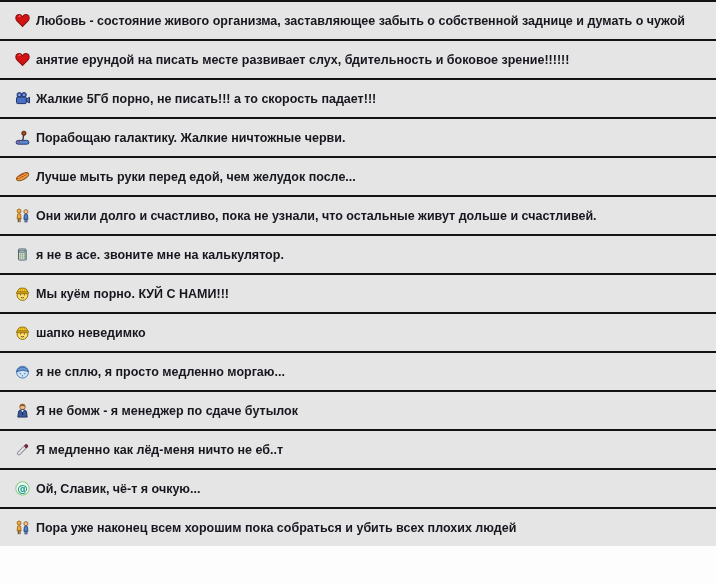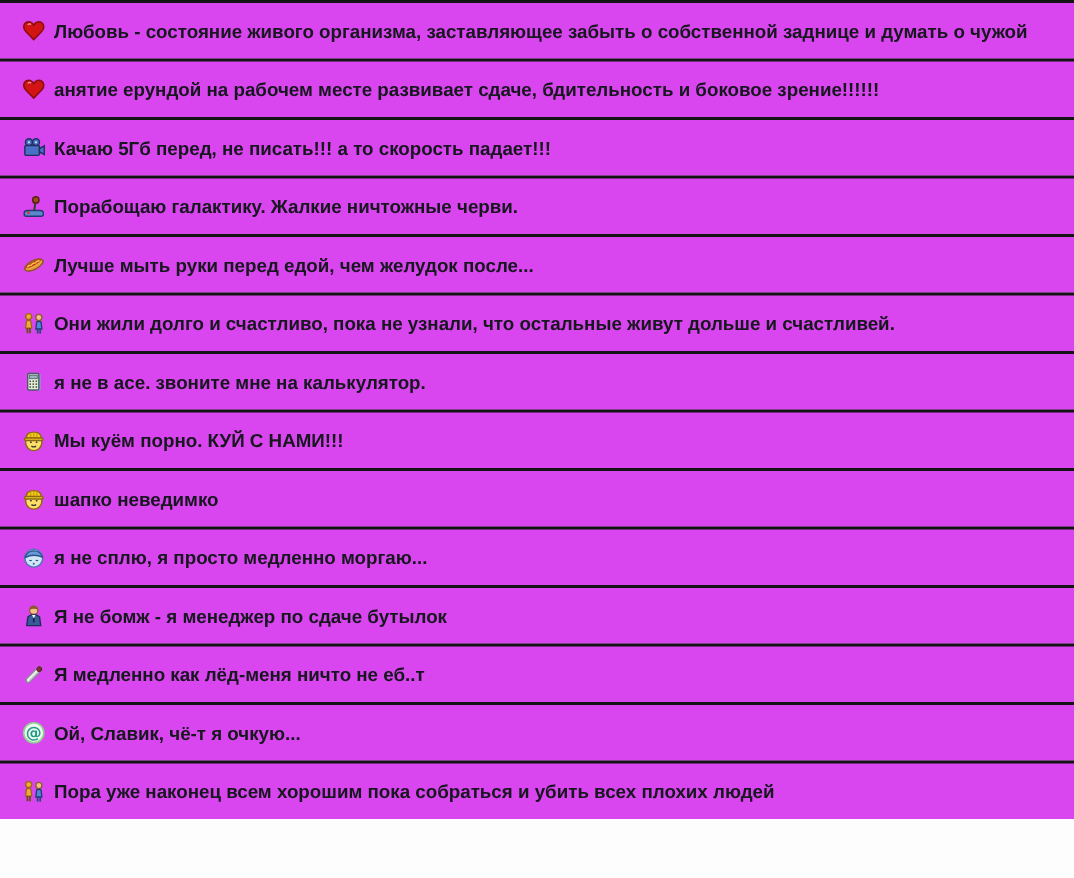--- a/index.html
+++ b/index.html
@@ -10,21 +10,21 @@
     overflow: hidden;
   }
   .status-list { width: 716px; }
   .row {
     height: 37px;
     border-top: 2px solid #131313;
     display: flex;
     align-items: center;
     padding-left: 14px;
     box-sizing: content-box;
-    background: #d946ef;
+    background: #e5e5e5;
   }
   .icon {
     width: 17px; height: 17px;
     display: inline-flex;
     align-items: center; justify-content: center;
     flex: 0 0 17px;
   }
   .icon svg { display: block; }
   .txt {
     margin-left: 5px;
@@ -143,31 +143,31 @@
       </span>
     <span class="txt">Любовь - состояние живого организма, заставляющее забыть о собственной заднице и думать о чужой</span>
   </div>
 
   <div class="row">
     <span class="icon">
         <svg viewBox="0 0 16 16" width="17" height="17">
           <use href="#sym-heart"></use>
         </svg>
       </span>
-    <span class="txt">анятие ерундой на рабочем месте развивает сдаче, бдительность и боковое зрение!!!!!!</span>
+    <span class="txt">анятие ерундой на писать месте развивает слух, бдительность и боковое зрение!!!!!!</span>
   </div>
 
 
   <div class="row">
     <span class="icon">
         <svg viewBox="0 0 16 16" width="17" height="17">
           <use href="#sym-camera"></use>
         </svg>
       </span>
-    <span class="txt">Качаю 5Гб перед, не писать!!! а то скорость падает!!!</span>
+    <span class="txt">Жалкие 5Гб порно, не писать!!! а то скорость падает!!!</span>
   </div>
 
   <div class="row">
     <span class="icon">
         <svg viewBox="0 0 16 16" width="17" height="17">
           <use href="#sym-joystick"></use>
         </svg>
       </span>
     <span class="txt">Порабощаю галактику. Жалкие ничтожные черви.</span>
   </div>

